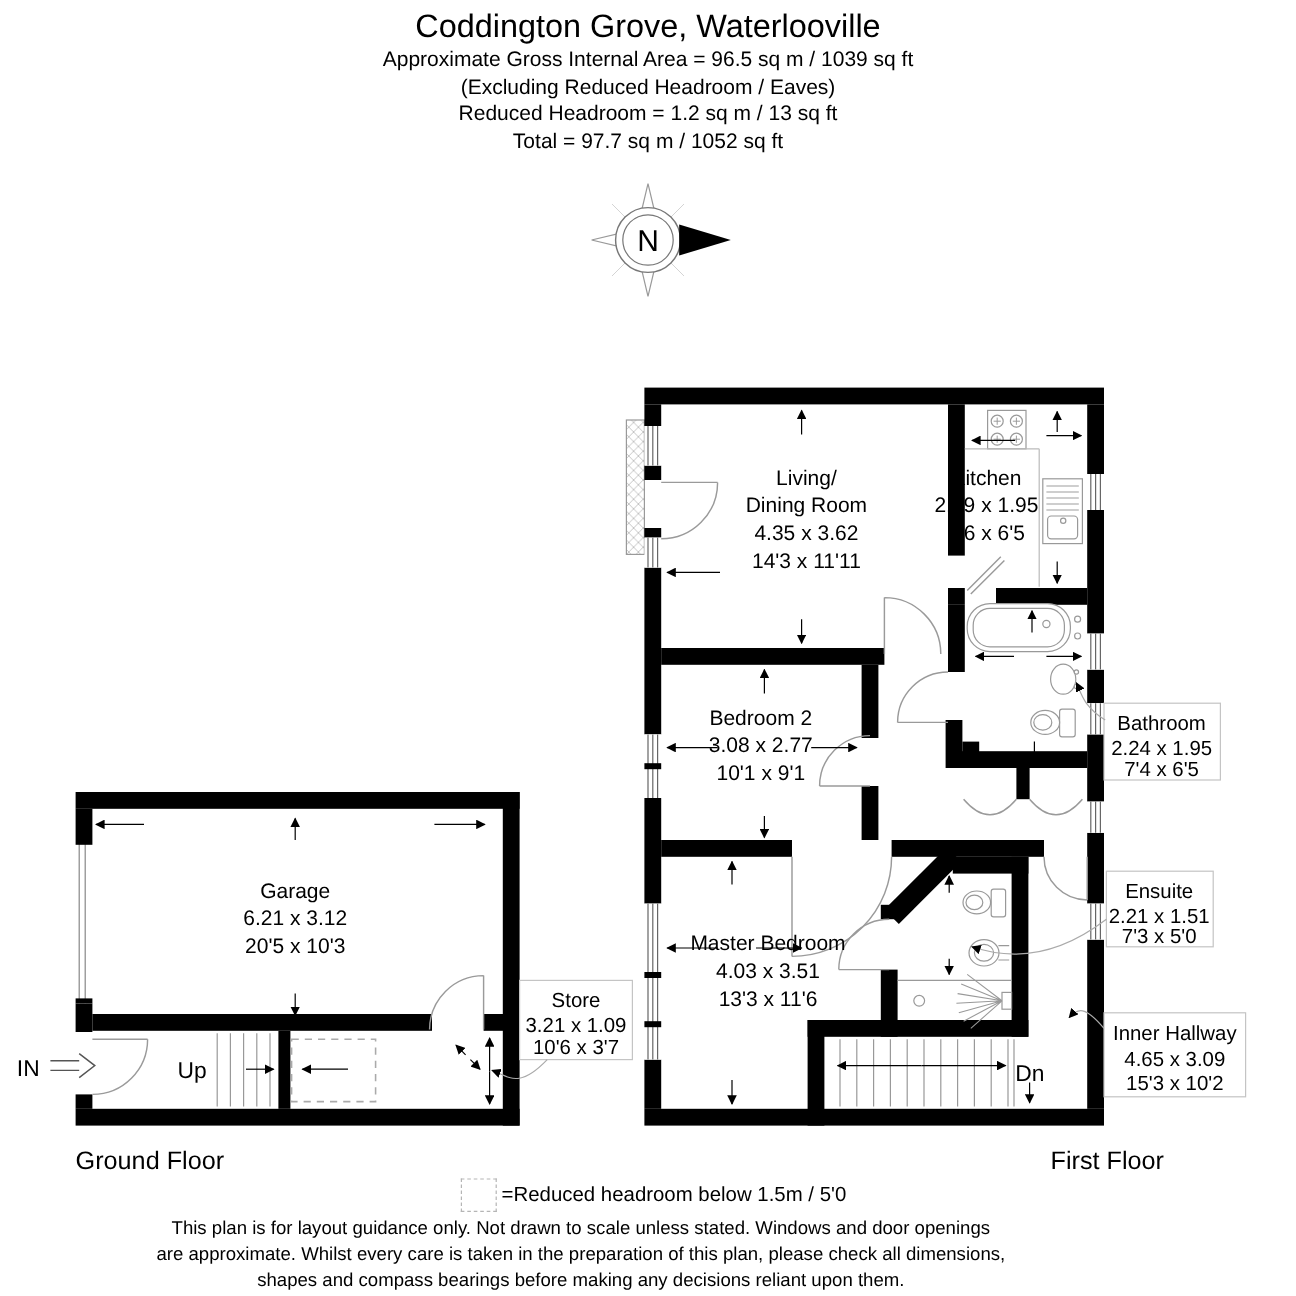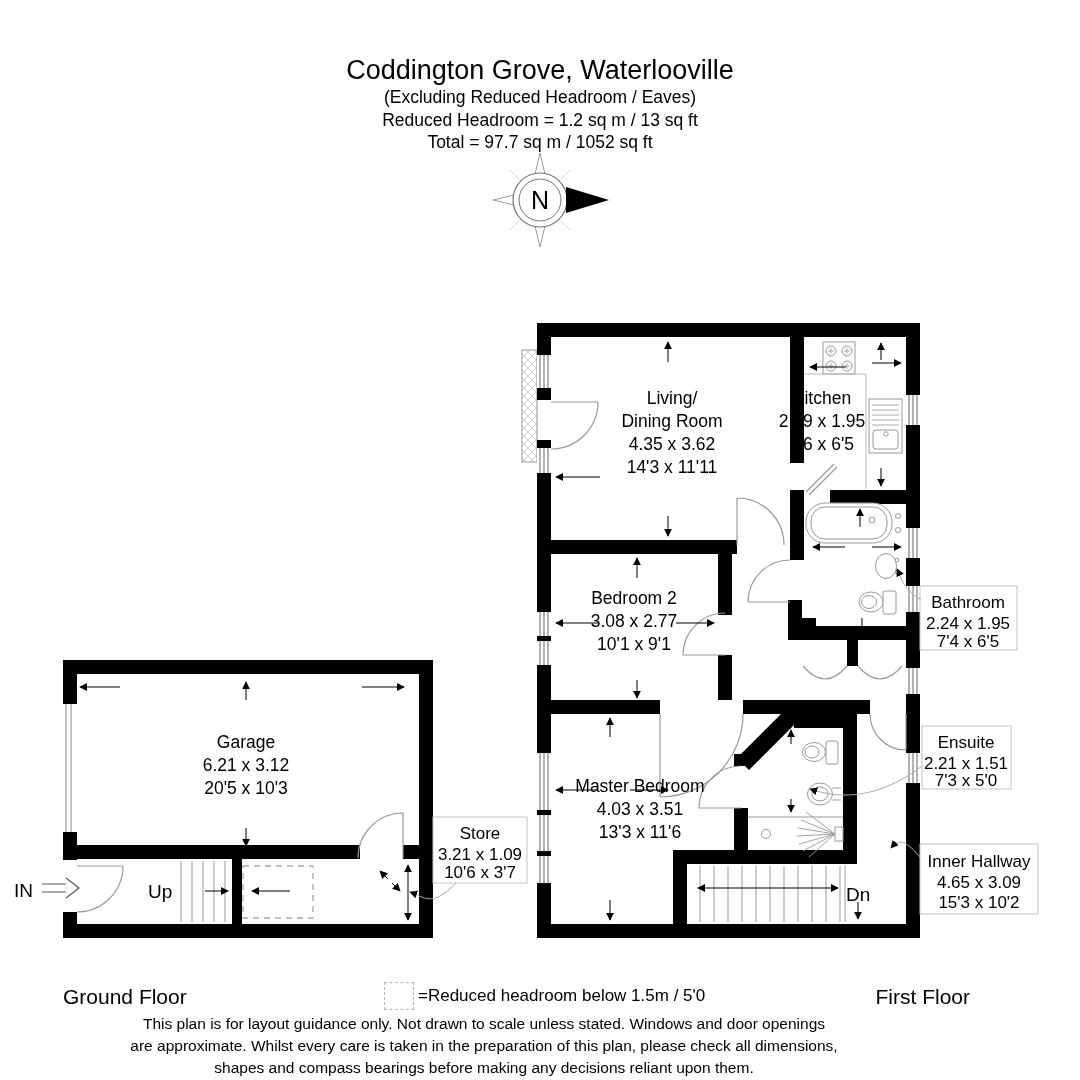--- a/index.html
+++ b/index.html
@@ -1,35 +1,36 @@
 <!DOCTYPE html>
 <html><head>
 <meta charset="utf-8">
 <style>
   html,body{margin:0;padding:0;background:#fff;}
   body{width:1080px;height:1080px;position:relative;font-family:"Liberation Sans",sans-serif;color:#000;overflow:hidden;}
-  .hdr{position:absolute;top:6px;left:0;width:1080px;text-align:center;margin-top:48px;}
+  .hdr{position:absolute;top:6px;left:0;width:1080px;text-align:center;}
   .hdr .title{font-size:27px;line-height:32px;}
   .hdr .sub{font-size:17.5px;line-height:22.5px;}
-  .floorlbl{position:absolute;font-size:21px;margin-top:29px;}
+  .floorlbl{position:absolute;font-size:21px;}
   .legend{position:absolute;left:384px;top:982px;display:flex;align-items:center;}
   .legend .box{width:28px;height:26px;border:1.5px dashed #b5b5b5;background:#fff;margin-right:4px;}
   .legend .txt{font-size:17px;}
   .disc{position:absolute;top:1013px;left:0;width:968px;text-align:center;font-size:15.5px;line-height:22px;}
   svg{position:absolute;left:0;top:0;}
   text{font-family:"Liberation Sans",sans-serif;fill:#000;}
   .roomtxt{font-size:17.5px;}
   .lbltxt{font-size:17px;}
   .navtxt{font-size:19px;}
 </style>
 </head>
 <body>
 
 <div class="hdr">
   <div class="title">Coddington Grove, Waterlooville</div>
+  <div class="sub">Approximate Gross Internal Area = 96.5 sq m / 1039 sq ft</div>
   <div class="sub">(Excluding Reduced Headroom / Eaves)</div>
   <div class="sub">Reduced Headroom = 1.2 sq m / 13 sq ft</div>
   <div class="sub">Total = 97.7 sq m / 1052 sq ft</div>
 </div>
 
 <svg width="1080" height="1080" viewBox="0 0 1080 1080">
   <defs>
     <marker id="ah" viewBox="0 0 10 10" refX="9" refY="5" markerWidth="8" markerHeight="8" orient="auto">
         <path d="M0,0 L10,5 L0,10 z" fill="#000"></path>
       </marker>

